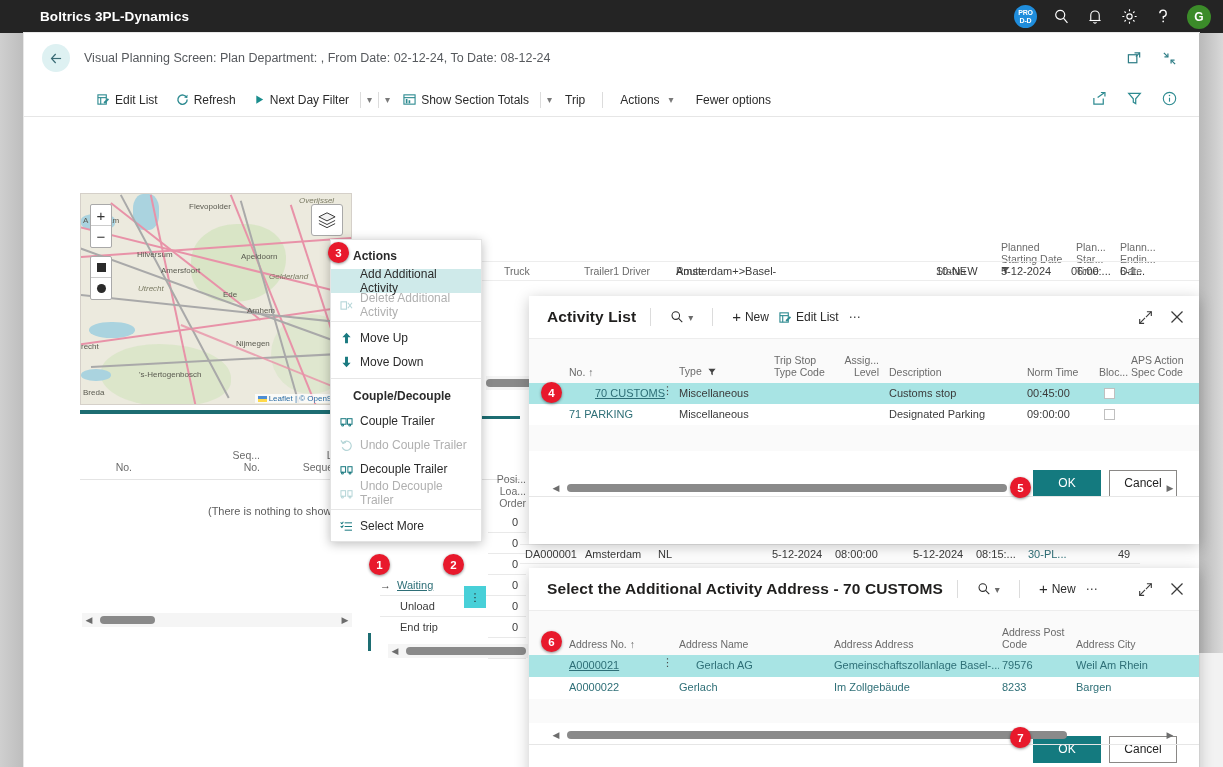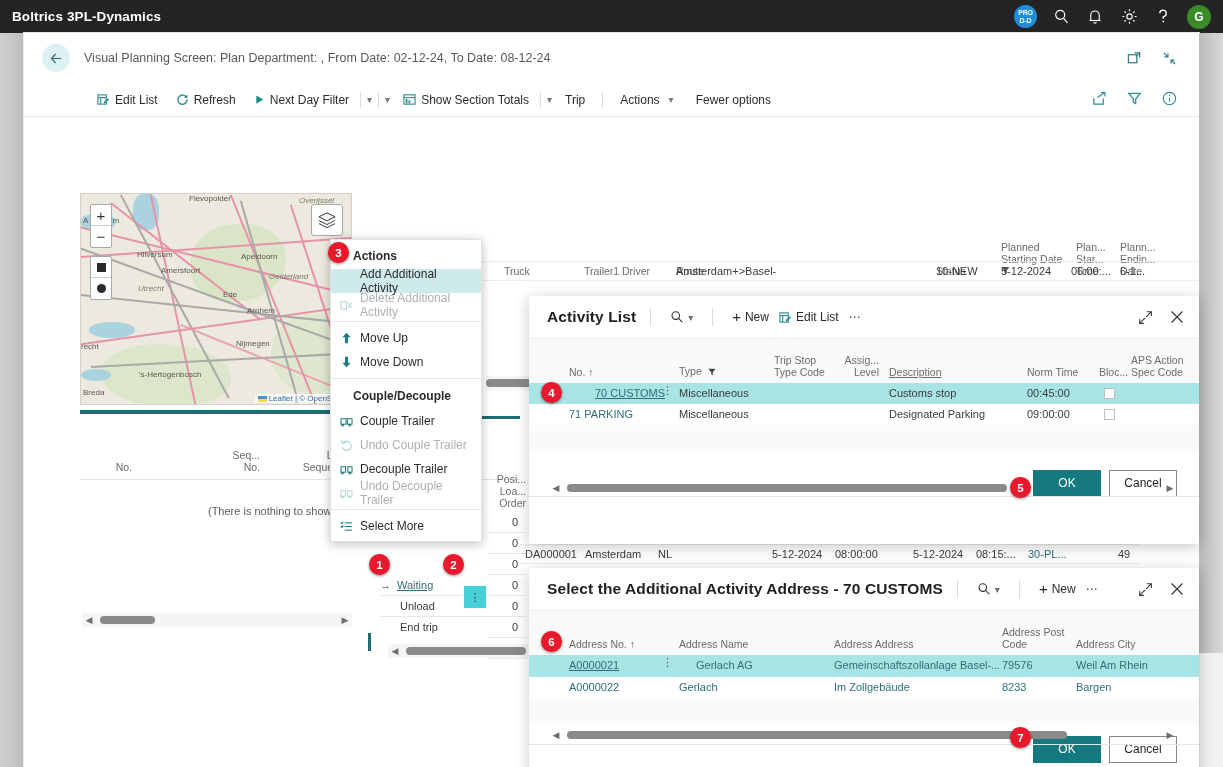--- a/index.html
+++ b/index.html
@@ -9,21 +9,21 @@
     font-family:"Liberation Sans", sans-serif;
     font-size:12px;
     color:#252423;
     background:#fff;
     overflow:hidden;
     position:relative;
   }
   
   .appbar {
     position:absolute; top:0; left:0; width:1223px; height:33px;
-    background:#242424; display:flex; align-items:center;
+    background:#242424; display:flex; align-items:center;padding-left:28px;
   }
   .app-title {
     color:#ffffff; font-size:13.5px; font-weight:bold; margin-left:12px;
     letter-spacing:.1px;
   }
   .appbar-right { margin-left:auto; display:flex; align-items:center; gap:14px; padding-right:12px; }
   .prod-badge {
     width:23px; height:23px; border-radius:50%; background:#1f8ddc; color:#fff;
     font-size:7px; font-weight:bold; line-height:7.5px; display:flex; flex-direction:column;
     align-items:center; justify-content:center; letter-spacing:-.2px;
@@ -352,21 +352,21 @@
       <div class="map-road" style="left:150px;top:0px;width:230px;transform:rotate(68deg);"></div>
       <div class="map-road" style="left:-5px;top:150px;width:300px;transform:rotate(-8deg);"></div>
       <div class="map-road" style="left:70px;top:0px;width:220px;transform:rotate(78deg);"></div>
       <div class="map-road" style="left:210px;top:10px;width:210px;transform:rotate(72deg);"></div>
       <div class="map-road-g" style="left:0px;top:100px;width:280px;transform:rotate(6deg);"></div>
       <div class="map-road-g" style="left:40px;top:0px;width:230px;transform:rotate(62deg);"></div>
       <div class="map-road-g" style="left:160px;top:6px;width:210px;transform:rotate(74deg);"></div>
       <div class="map-road-g" style="left:10px;top:172px;width:270px;transform:rotate(-3deg);"></div>
       <div class="map-road-g" style="left:-10px;top:50px;width:300px;transform:rotate(20deg);"></div>
       <div class="map-road" style="left:100px;top:130px;width:190px;transform:rotate(22deg);opacity:.8;"></div>
-      <div class="map-label" style="left:108px;top:0;">Flevopolder</div>
+      <div class="map-label" style="left:108px;top:8px;">Flevopolder</div>
       <div class="map-label it" style="left:218px;top:2px;">Overijssel</div>
       <div class="map-label" style="left:2px;top:22px;">A</div>
       <div class="map-label" style="left:20px;top:22px;">rdam</div>
       <div class="map-label" style="left:56px;top:56px;">Hilversum</div>
       <div class="map-label" style="left:160px;top:58px;">Apeldoorn</div>
       <div class="map-label" style="left:80px;top:72px;">Amersfoort</div>
       <div class="map-label it" style="left:188px;top:78px;">Gelderland</div>
       <div class="map-label it" style="left:57px;top:90px;">Utrecht</div>
       <div class="map-label" style="left:142px;top:96px;">Ede</div>
       <div class="map-label" style="left:166px;top:112px;">Arnhem</div>
@@ -638,21 +638,21 @@
     <div style="position:relative;height:45px;background:#fafafa;border-top:1px solid #ededed;">
       <div style="position:absolute;left:40px;bottom:5px;font-size:10.5px;color:#6b6b6b;">No. ↑</div>
       <div style="position:absolute;left:150px;bottom:5px;font-size:10.5px;color:#6b6b6b;">
         <span>Type</span>
         <span style="display:inline-block;margin-left:3px;vertical-align:-1px;"><svg width="8" height="8" viewBox="0 0 10 10" fill="#444">
               <polygon points="0.5,1 9.5,1 6,5.3 6,9 4,7.8 4,5.3"></polygon>
             </svg></span>
       </div>
       <div style="position:absolute;left:245px;bottom:5px;font-size:10.5px;color:#6b6b6b;line-height:12px;">Trip Stop<br>Type Code</div>
       <div style="position:absolute;left:310px;bottom:5px;font-size:10.5px;color:#6b6b6b;line-height:12px;text-align:right;width:40px;">Assig...<br>Level</div>
-      <div style="position:absolute;left:360px;bottom:5px;font-size:10.5px;color:#6b6b6b;text-decoration:underline;">Description</div>
+      <div style="position:absolute;left:360px;bottom:5px;font-size:10.5px;color:#6b6b6b;">Description</div>
       <div style="position:absolute;left:498px;bottom:5px;font-size:10.5px;color:#6b6b6b;">Norm Time</div>
       <div style="position:absolute;left:570px;bottom:5px;font-size:10.5px;color:#6b6b6b;">Bloc...</div>
       <div style="position:absolute;left:602px;bottom:5px;font-size:10.5px;color:#6b6b6b;line-height:12px;">APS Action<br>Spec Code</div>
     </div>
 
     <div style="position:relative;height:21px;background:#a8e4e4;">
       <span style="position:absolute;left:40px;top:4px;font-size:11px;margin-left:26px;" class="lnk">70 CUSTOMS</span>
       <span style="position:absolute;left:133px;top:3px;" class="kebab">⋮</span>
       <span style="position:absolute;left:150px;top:4px;font-size:11px;color:#3b3b3b;">Miscellaneous</span>
       <span style="position:absolute;left:360px;top:4px;font-size:11px;color:#3b3b3b;">Customs stop</span>

